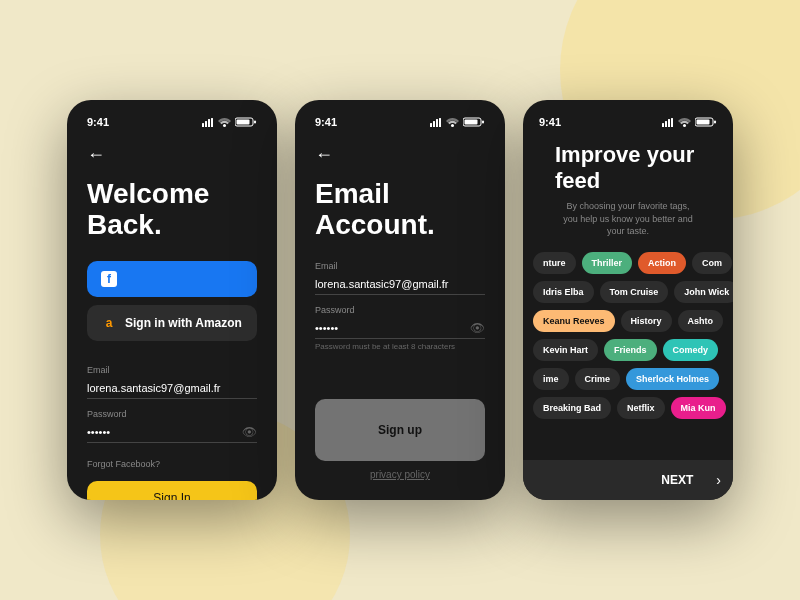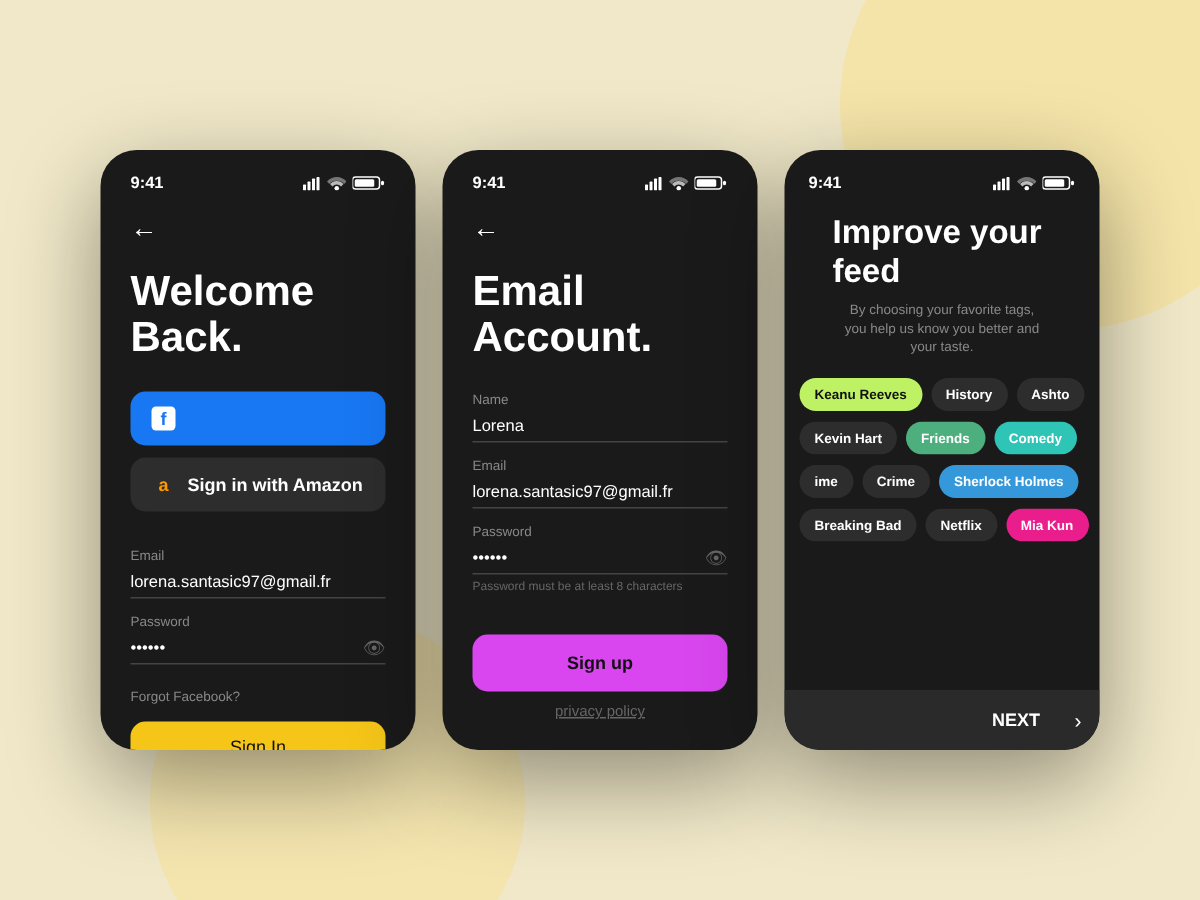--- a/index.html
+++ b/index.html
@@ -186,25 +186,25 @@
       color: #fff;
       line-height: 1.1;
       margin-bottom: 20px;
     }
     .password-hint {
       font-size: 8px;
       color: #666;
       margin-top: 3px;
     }
     .sign-up-btn {
-      background: #d946ef;
+      background: #737373;
       color: #111;
       border: none;
       border-radius: 10px;
-      padding: 12px;
+      padding: 24px;
       font-size: 12px;
       font-weight: 700;
       width: 100%;
       cursor: pointer;
     }
     .improve-title {
       font-size: 22px;
       font-weight: 800;
       color: #fff;
       text-align: left;
@@ -236,21 +236,21 @@
       padding: 6px 10px;
       font-size: 9px;
       font-weight: 600;
       white-space: nowrap;
       cursor: pointer;
     }
     .tag-dark { background: #2d2d2d; color: #fff; }
     .tag-green { background: #4caf7d; color: #fff; }
     .tag-orange { background: #e05a2b; color: #fff; }
     .tag-teal { background: #2ec4b6; color: #fff; }
-    .tag-yellow { background: #bef264; color: #111; }
+    .tag-yellow { background: #fdba74; color: #111; }
     .tag-pink { background: #e91e8c; color: #fff; }
     .tag-blue { background: #3498db; color: #fff; }
     .next-bar {
       background: #2a2a2a;
       display: flex;
       align-items: center;
       justify-content: flex-end;
       padding: 12px;
       gap: 23px;
       cursor: pointer;
@@ -371,24 +371,20 @@
               <rect x="0" y="1" width="18" height="8" rx="2" stroke="#fff" stroke-width="1" fill="none"></rect>
               <rect x="1.5" y="2.5" width="13" height="5" rx="1" fill="#fff"></rect>
               <rect x="19" y="3.5" width="2" height="3" rx="1" fill="#fff"></rect>
             </svg>
         </div>
       </div>
       <div class="back-arrow">←</div>
       <div class="create-title">
         <span>Email</span><br>
         <span>Account.</span>
-      </div>
-      <div class="input-group">
-        <div class="input-label">Name</div>
-        <input class="input-field" type="text" value="Lorena" style="">
       </div>
       <div class="input-group">
         <div class="input-label">Email</div>
         <input class="input-field" type="text" value="lorena.santasic97@gmail.fr" style="">
       </div>
       <div class="input-group">
         <div class="input-label">Password</div>
         <div class="input-with-icon">
           <input class="input-field" type="password" value="abcdef" style="">
           <span class="eye-icon">👁</span>
@@ -424,20 +420,31 @@
                 <rect x="1.5" y="2.5" width="13" height="5" rx="1" fill="#fff"></rect>
                 <rect x="19" y="3.5" width="2" height="3" rx="1" fill="#fff"></rect>
               </svg>
           </div>
         </div>
         <div class="improve-title">Improve your feed</div>
         <div class="improve-subtitle">By choosing your favorite tags, you help us know you better and your taste.</div>
       </div>
       <div class="tags-scroll">
         <div class="tags-row">
+          <span class="tag tag-dark">nture</span>
+          <span class="tag tag-green">Thriller</span>
+          <span class="tag tag-orange">Action</span>
+          <span class="tag tag-dark">Com</span>
+        </div>
+        <div class="tags-row">
+          <span class="tag tag-dark">Idris Elba</span>
+          <span class="tag tag-dark">Tom Cruise</span>
+          <span class="tag tag-dark">John Wick</span>
+        </div>
+        <div class="tags-row">
           <span class="tag tag-yellow">Keanu Reeves</span>
           <span class="tag tag-dark">History</span>
           <span class="tag tag-dark">Ashto</span>
         </div>
         <div class="tags-row">
           <span class="tag tag-dark">Kevin Hart</span>
           <span class="tag tag-green">Friends</span>
           <span class="tag tag-teal">Comedy</span>
         </div>
         <div class="tags-row">

